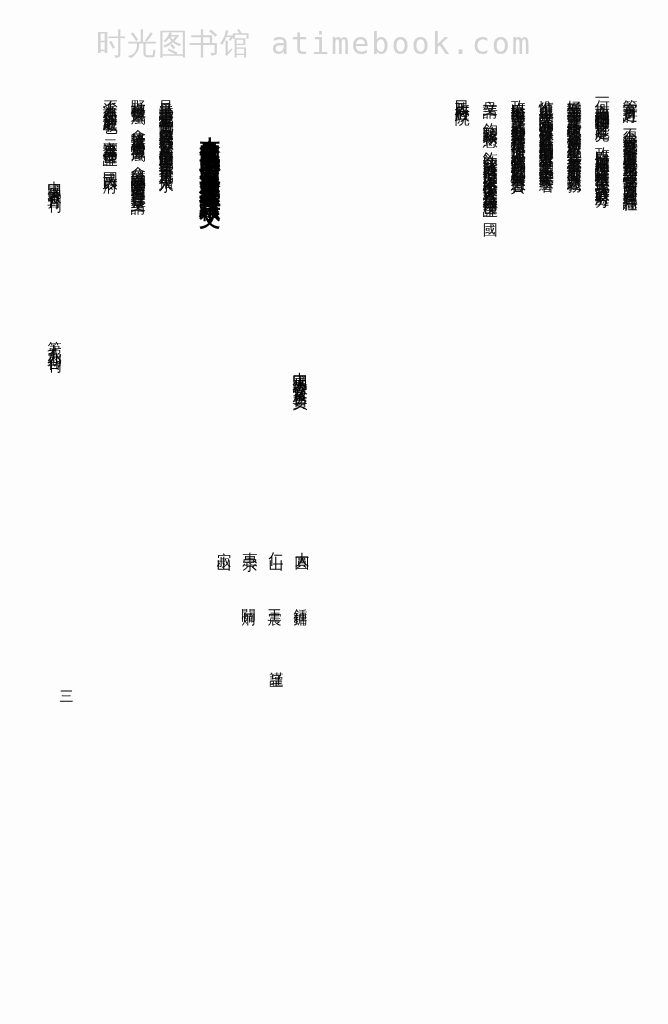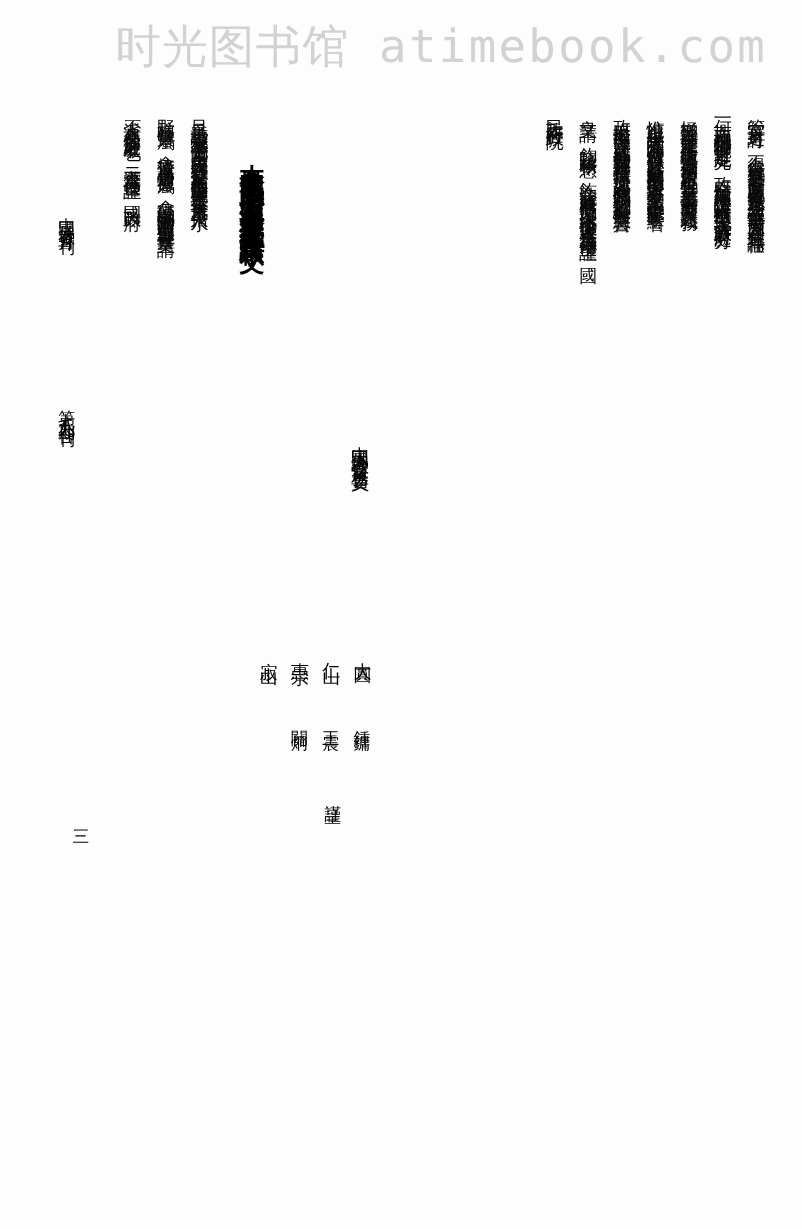--- a/index.html
+++ b/index.html
@@ -17,23 +17,23 @@
   #page {
     position: relative;
     width: 668px;
     height: 1024px;
     background: #fdfdfd;
   }
 
   
   #watermark {
     position: absolute;
-    top: 14px;
+    top: 24px;
     left: 96px;
-    font-size: 38px;
+    font-size: 30px;
     letter-spacing: 2px;
     color: #d2d2d2;
     font-family: "DejaVu Sans Mono", monospace;
     white-space: nowrap;
   }
   #watermark .cjk {
     font-family: "DejaVu Serif", serif;
     letter-spacing: 1px;
   }
 

